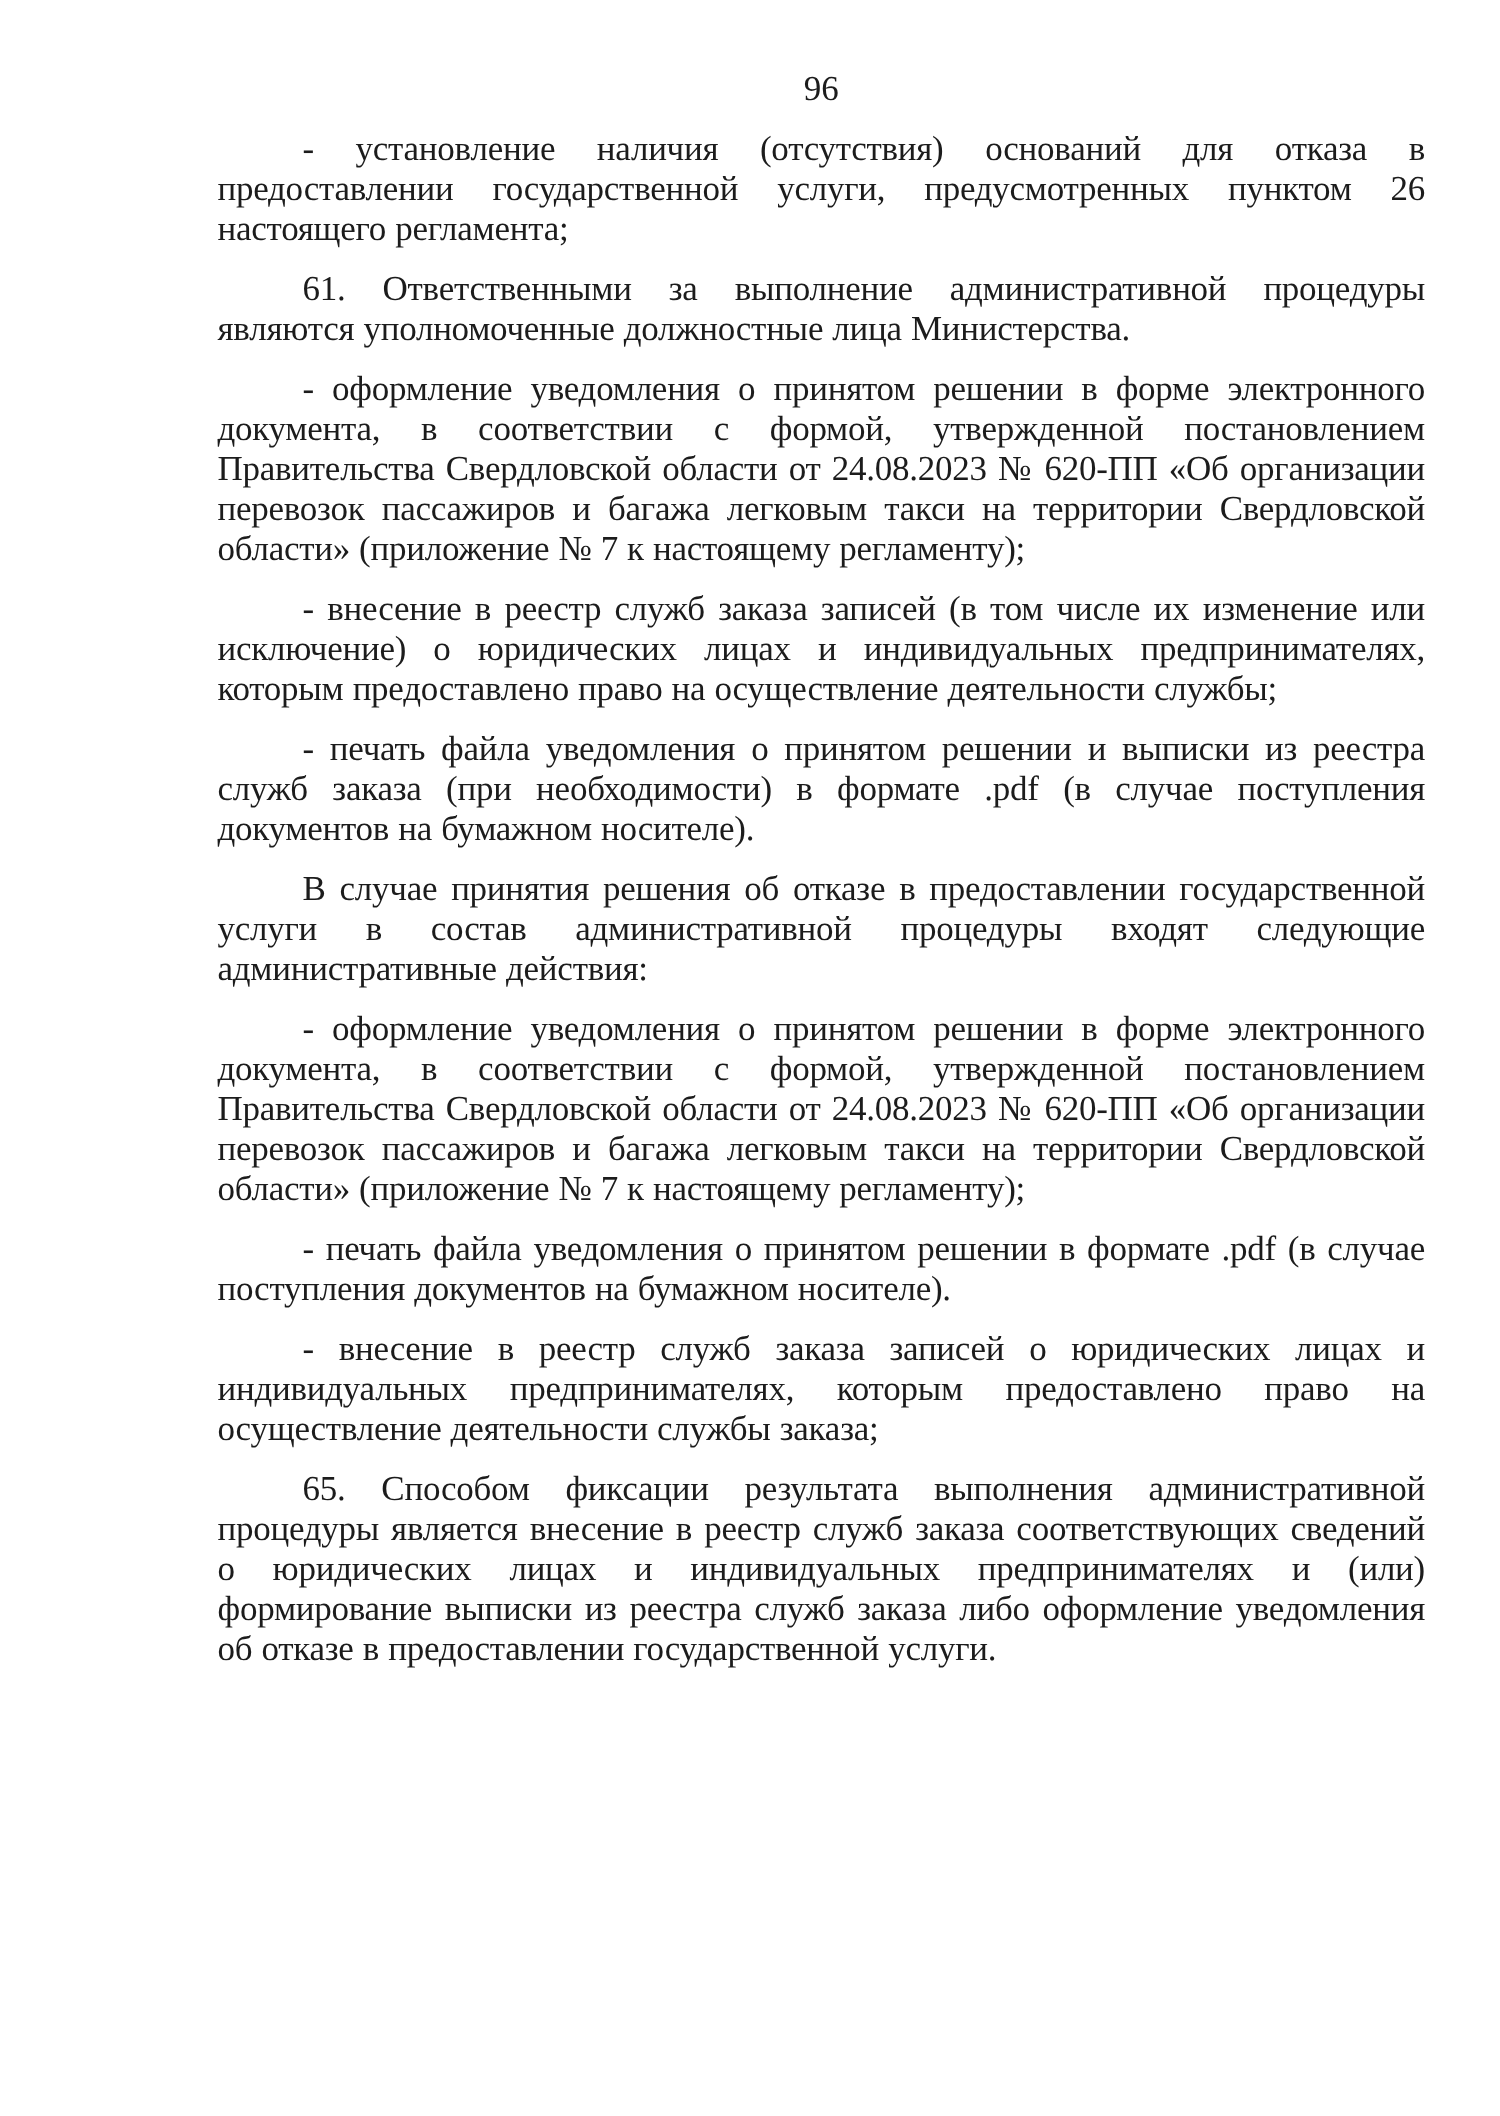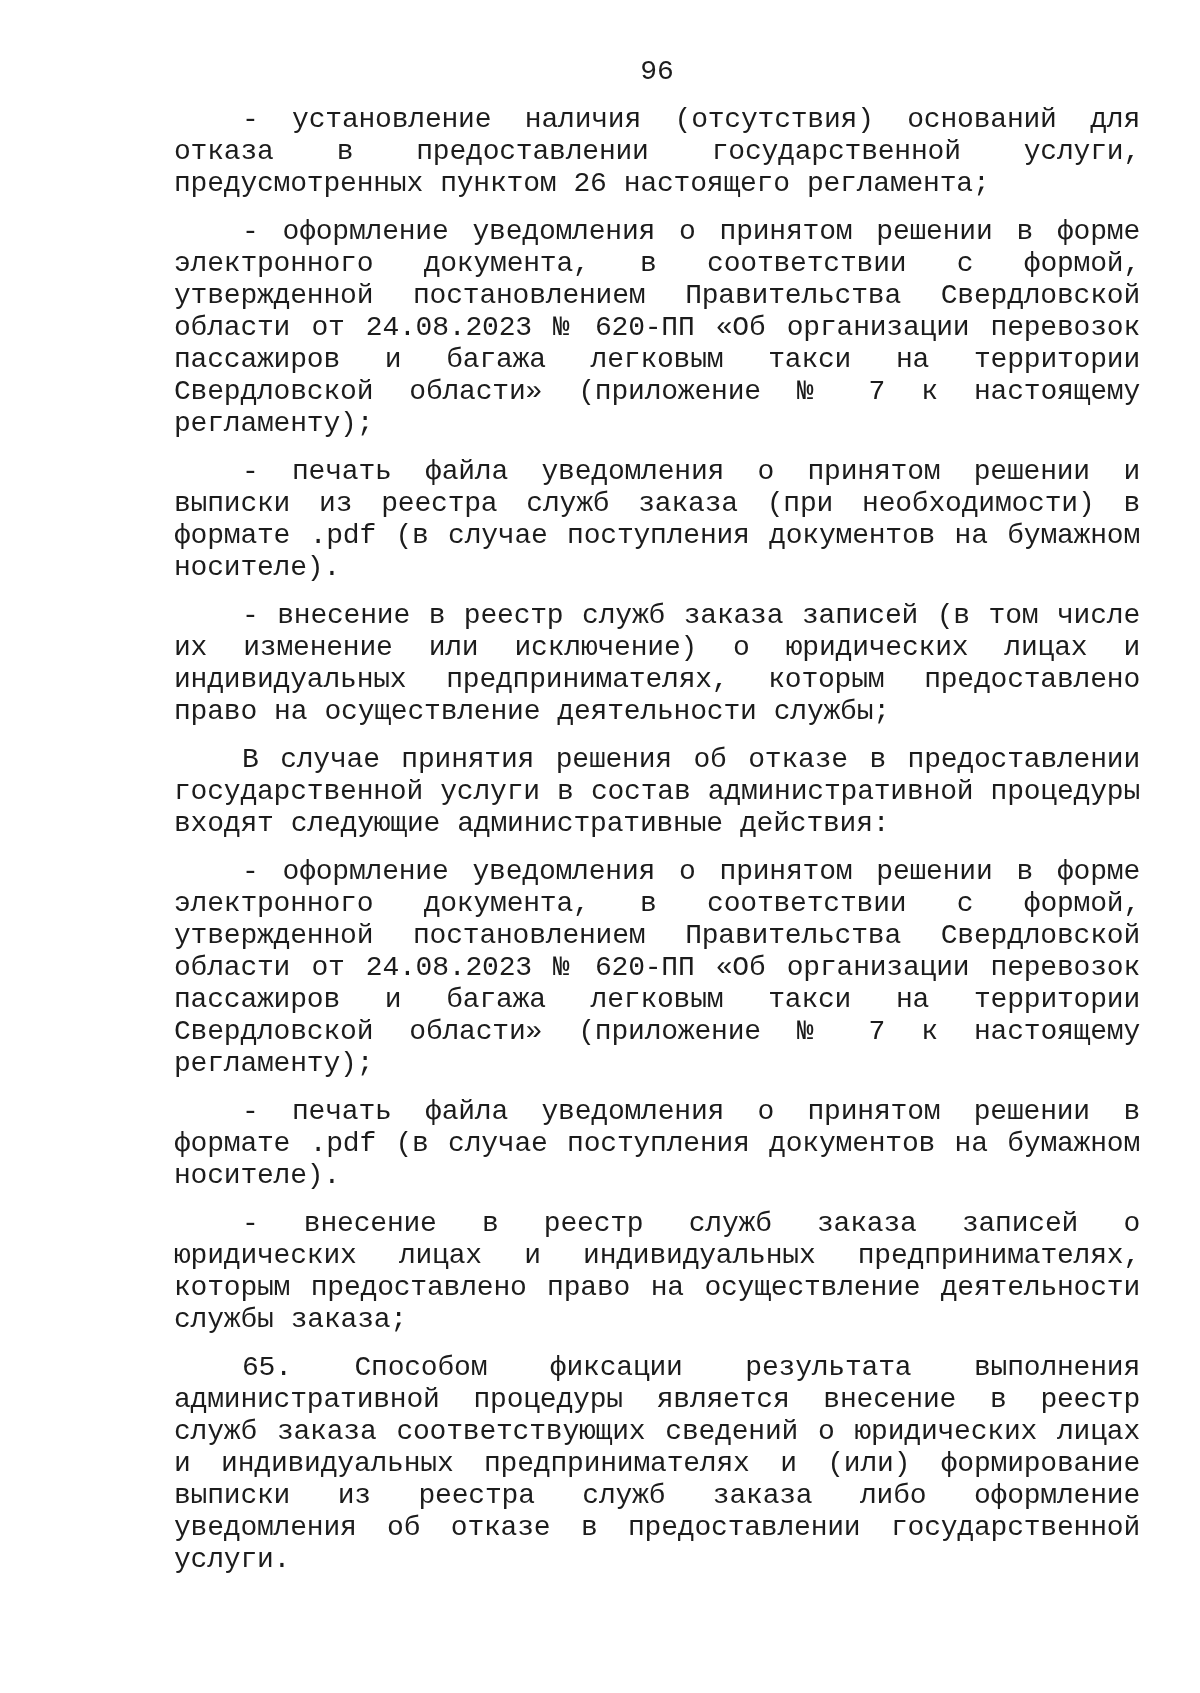--- a/index.html
+++ b/index.html
@@ -6,21 +6,21 @@
     margin: 0;
     padding: 0;
     background: #ffffff;
   }
   .page {
     position: relative;
     width: 1200px;
     height: 1693px;
     background: #ffffff;
     overflow: hidden;
-    font-family: Liberation Mono, monospace;
+    font-family: Liberation Serif, serif;
     color: #1c1c1c;
     box-sizing: border-box;
   }
   .sheet {
     position: absolute;
     top: 56px;
     left: 158px;
     right: 44px;
   }
   .page-number {
@@ -40,23 +40,24 @@
   }
 </style>
 </head>
 <body>
 
 <div class="page">
   <div class="sheet">
     <div class="page-number">96</div>
     <div class="doc-body">
         <p>- установление наличия (отсутствия) оснований для отказа в предоставлении государственной услуги, предусмотренных пунктом 26 настоящего регламента;</p>
+        <p>61. Ответственными за выполнение административной процедуры являются уполномоченные должностные лица Министерства.</p>
         <p>- оформление уведомления о принятом решении в форме электронного документа, в соответствии с формой, утвержденной постановлением Правительства Свердловской области от 24.08.2023 № 620-ПП «Об организации перевозок пассажиров и багажа легковым такси на территории Свердловской области» (приложение № 7 к настоящему регламенту);</p>
+        <p>- внесение в реестр служб заказа записей (в том числе их изменение или исключение) о юридических лицах и индивидуальных предпринимателях, которым предоставлено право на осуществление деятельности службы;</p>
         <p>- печать файла уведомления о принятом решении и выписки из реестра служб заказа (при необходимости) в формате .pdf (в случае поступления документов на бумажном носителе).</p>
-        <p>- внесение в реестр служб заказа записей (в том числе их изменение или исключение) о юридических лицах и индивидуальных предпринимателях, которым предоставлено право на осуществление деятельности службы;</p>
         <p>В случае принятия решения об отказе в предоставлении государственной услуги в состав административной процедуры входят следующие административные действия:</p>
         <p>- оформление уведомления о принятом решении в форме электронного документа, в соответствии с формой, утвержденной постановлением Правительства Свердловской области от 24.08.2023 № 620-ПП «Об организации перевозок пассажиров и багажа легковым такси на территории Свердловской области» (приложение № 7 к настоящему регламенту);</p>
         <p>- печать файла уведомления о принятом решении в формате .pdf (в случае поступления документов на бумажном носителе).</p>
         <p>- внесение в реестр служб заказа записей о юридических лицах и индивидуальных предпринимателях, которым предоставлено право на осуществление деятельности службы заказа;</p>
         <p>65. Способом фиксации результата выполнения административной процедуры является внесение в реестр служб заказа соответствующих сведений о юридических лицах и индивидуальных предпринимателях и (или) формирование выписки из реестра служб заказа либо оформление уведомления об отказе в предоставлении государственной услуги.</p>
       </div>
   </div>
 </div>
 
 </body></html>

